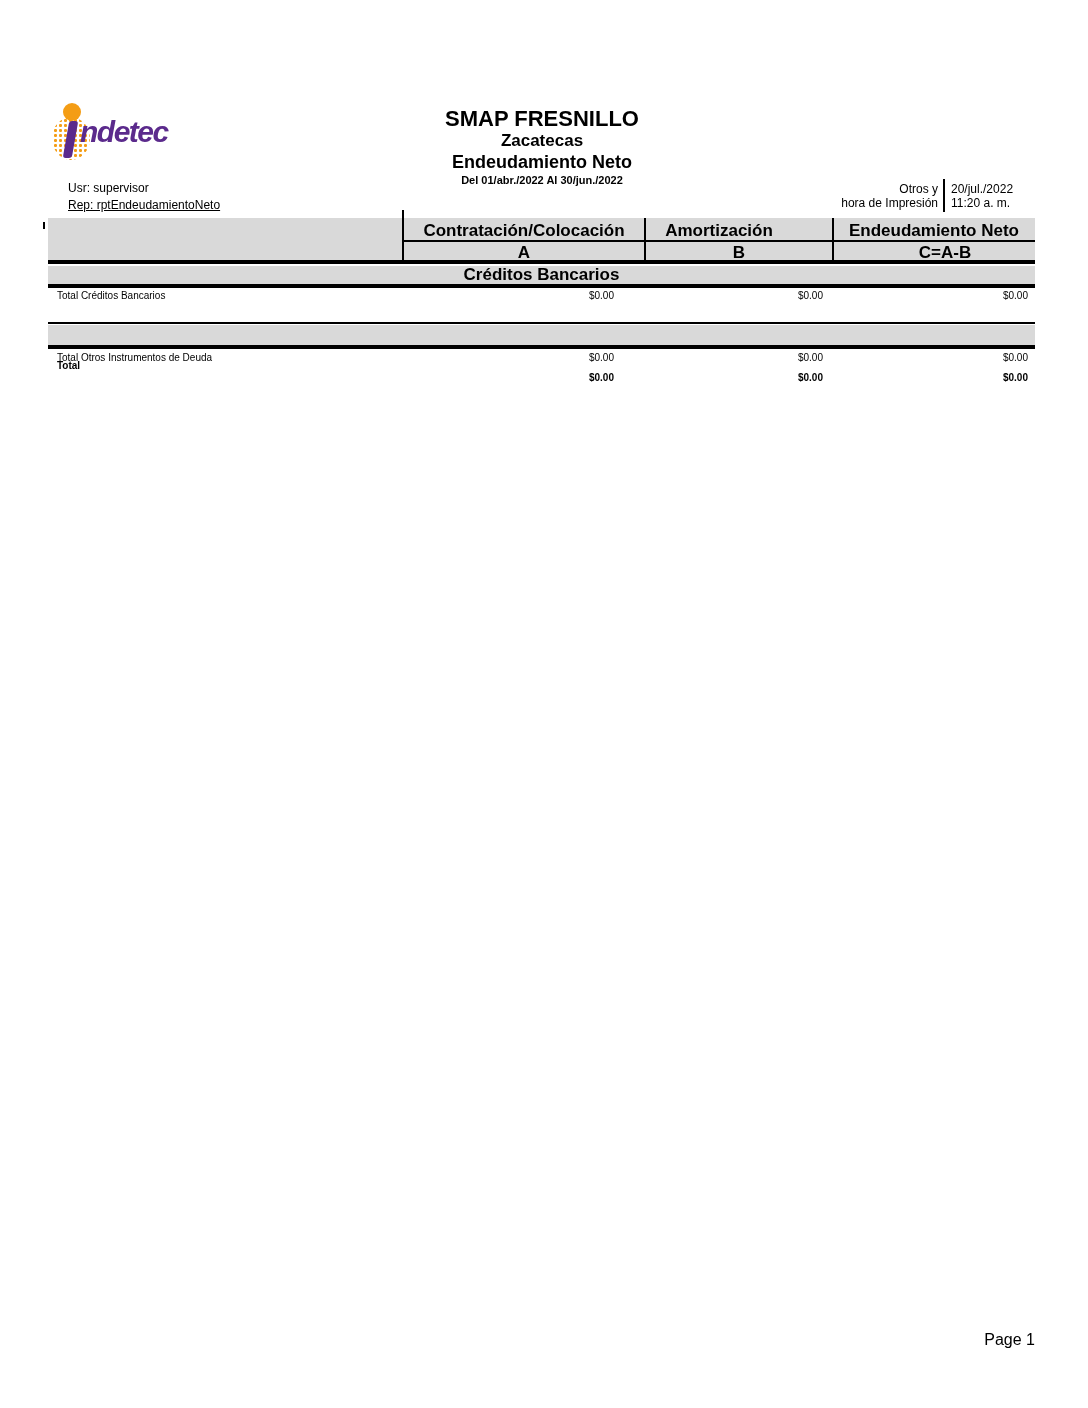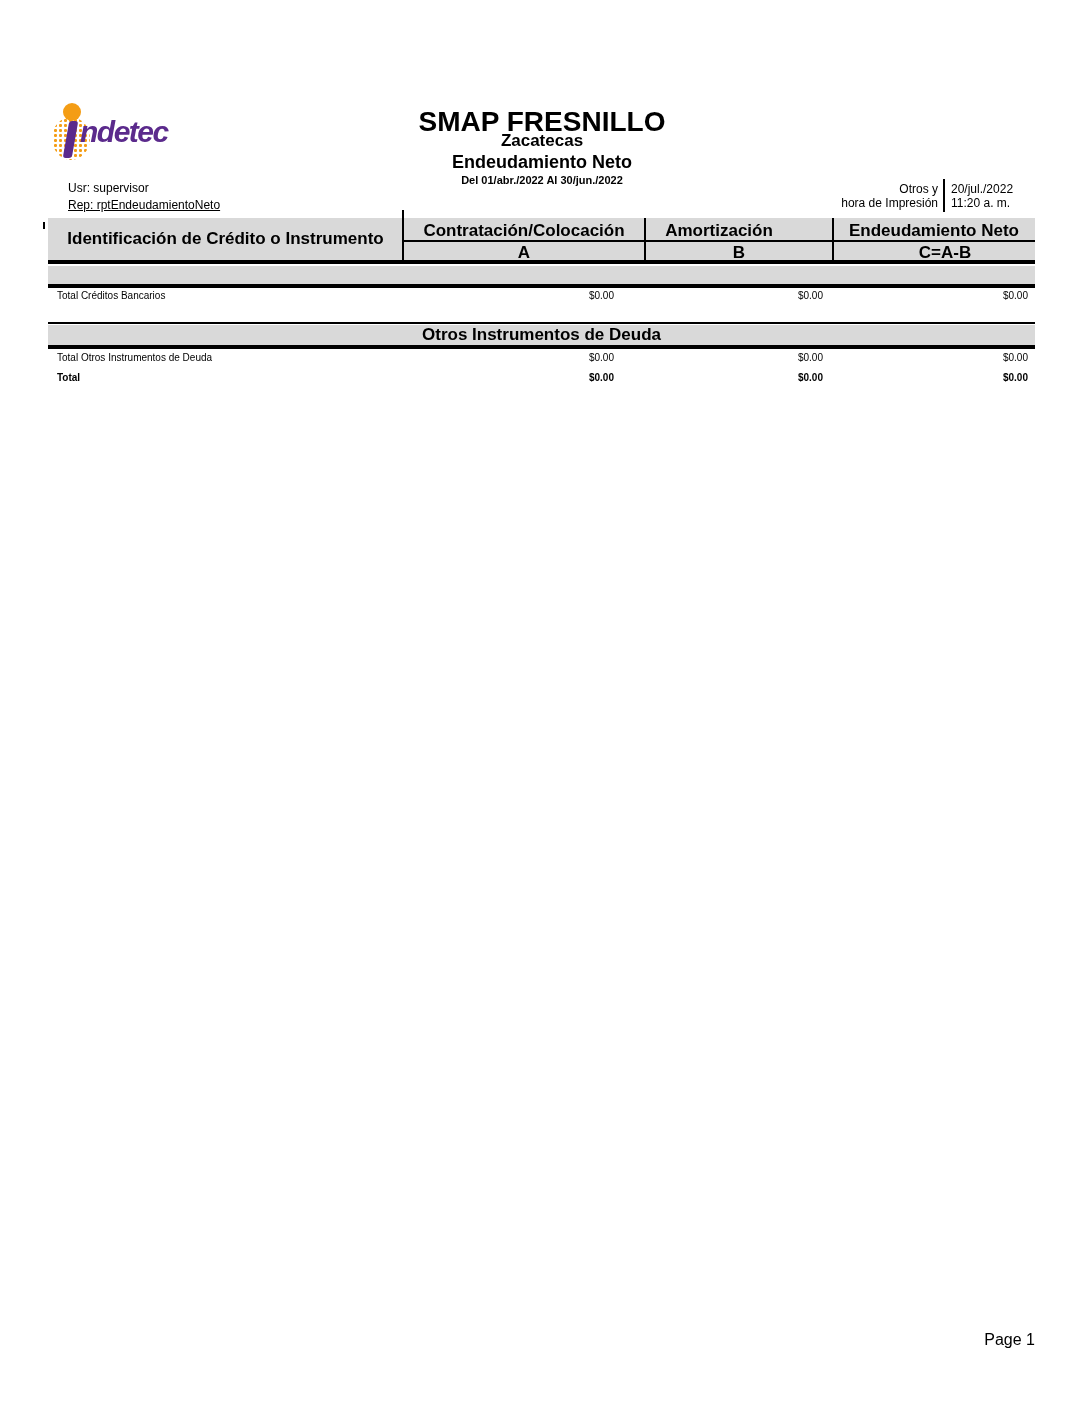--- a/index.html
+++ b/index.html
@@ -10,21 +10,21 @@
   .abs { position:absolute; }
   .hline { position:absolute; background:#000; }
   .vline { position:absolute; background:#000; }
   .grayband { position:absolute; background:#d9d9d9; }
   .b { font-weight:bold; }
   .ctr { text-align:center; }
   .rt { text-align:right; }
   .nowrap { white-space:nowrap; }
 
   
-  .title1 { left:242px; top:106px; width:600px; font-size:28px; font-weight:bold; }
+  .title1 { left:242px; top:106px; width:600px; font-size:22px; font-weight:bold; }
   .title2 { left:242px; top:131px; width:600px; font-size:17px; font-weight:bold; }
   .title3 { left:242px; top:152px; width:600px; font-size:18px; font-weight:bold; }
   .title4 { left:242px; top:174px; width:600px; font-size:11px; font-weight:bold; }
   .meta   { font-size:12px; }
 
   
   .logo-dots {
     left:52px; top:117px; width:38px; height:43px; border-radius:50%;
     background-image: radial-gradient(circle, #f49d15 1.3px, rgba(0,0,0,0) 1.7px);
     background-size:5px 5px; background-position:1px 1px;
@@ -71,54 +71,53 @@
   <div class="abs meta" style="left:951px;top:182px;line-height:14px;">
     <div class="nowrap">20/jul./2022</div>
     <div class="nowrap">11:20 a. m.</div>
   </div>
 
   <div class="vline" style="left:43px;top:222px;width:2px;height:7px;"></div>
   <div class="vline" style="left:1032px;top:226px;width:2px;height:7px;"></div>
 
   <div class="grayband" style="left:48px;top:218px;width:987px;height:42px;"></div>
 
-  <div class="thcell" style="left:48px;top:218px;width:355px;height:42px;line-height:42px;">Identificación de Crédito o Instrumento</div>
 
   <div class="thcell" style="left:403px;top:221px;width:242px;">Contratación/Colocación</div>
   <div class="thcell" style="left:645px;top:221px;width:148px;">Amortización</div>
   <div class="thcell" style="left:833px;top:221px;width:202px;">Endeudamiento Neto</div>
 
   <div class="thcell" style="left:403px;top:243px;width:242px;">A</div>
   <div class="thcell" style="left:645px;top:243px;width:188px;">B</div>
   <div class="thcell" style="left:833px;top:243px;width:224px;">C=A-B</div>
 
   <div class="vline" style="left:402px;top:210px;width:2px;height:50px;"></div>
   <div class="vline" style="left:644px;top:218px;width:2px;height:42px;"></div>
   <div class="vline" style="left:832px;top:218px;width:2px;height:42px;"></div>
   <div class="hline" style="left:403px;top:240px;width:632px;height:2px;"></div>
   <div class="hline" style="left:48px;top:260px;width:987px;height:4px;"></div>
 
   <div class="grayband" style="left:48px;top:266px;width:987px;height:18px;"></div>
+  <div class="secbar" style="top:266px;line-height:18px;">Créditos Bancarios</div>
   <div class="hline" style="left:48px;top:284px;width:987px;height:4px;"></div>
 
   <div class="rowtext" style="left:57px;top:290px;">Total Créditos Bancarios</div>
   <div class="rowtext rt" style="left:403px;top:290px;width:211px;">$0.00</div>
   <div class="rowtext rt" style="left:645px;top:290px;width:178px;">$0.00</div>
   <div class="rowtext rt" style="left:833px;top:290px;width:195px;">$0.00</div>
 
   <div class="hline" style="left:48px;top:322px;width:987px;height:2px;"></div>
   <div class="grayband" style="left:48px;top:325px;width:987px;height:20px;"></div>
-  <div class="secbar" style="top:325px;line-height:20px;">Otros Instrumentos de Deuda</div>
   <div class="hline" style="left:48px;top:345px;width:987px;height:4px;"></div>
 
   <div class="rowtext" style="left:57px;top:352px;">Total Otros Instrumentos de Deuda</div>
   <div class="rowtext rt" style="left:403px;top:352px;width:211px;">$0.00</div>
   <div class="rowtext rt" style="left:645px;top:352px;width:178px;">$0.00</div>
   <div class="rowtext rt" style="left:833px;top:352px;width:195px;">$0.00</div>
 
-  <div class="rowtext b" style="left:57px;top:372px;">Total</div>
+  <div class="rowtext b" style="left:57px;top:360px;">Total</div>
   <div class="rowtext rt b" style="left:403px;top:372px;width:211px;">$0.00</div>
   <div class="rowtext rt b" style="left:645px;top:372px;width:178px;">$0.00</div>
   <div class="rowtext rt b" style="left:833px;top:372px;width:195px;">$0.00</div>
 
   <div class="abs footer-page">Page 1</div>
 
 </div>
 
 </body></html>

